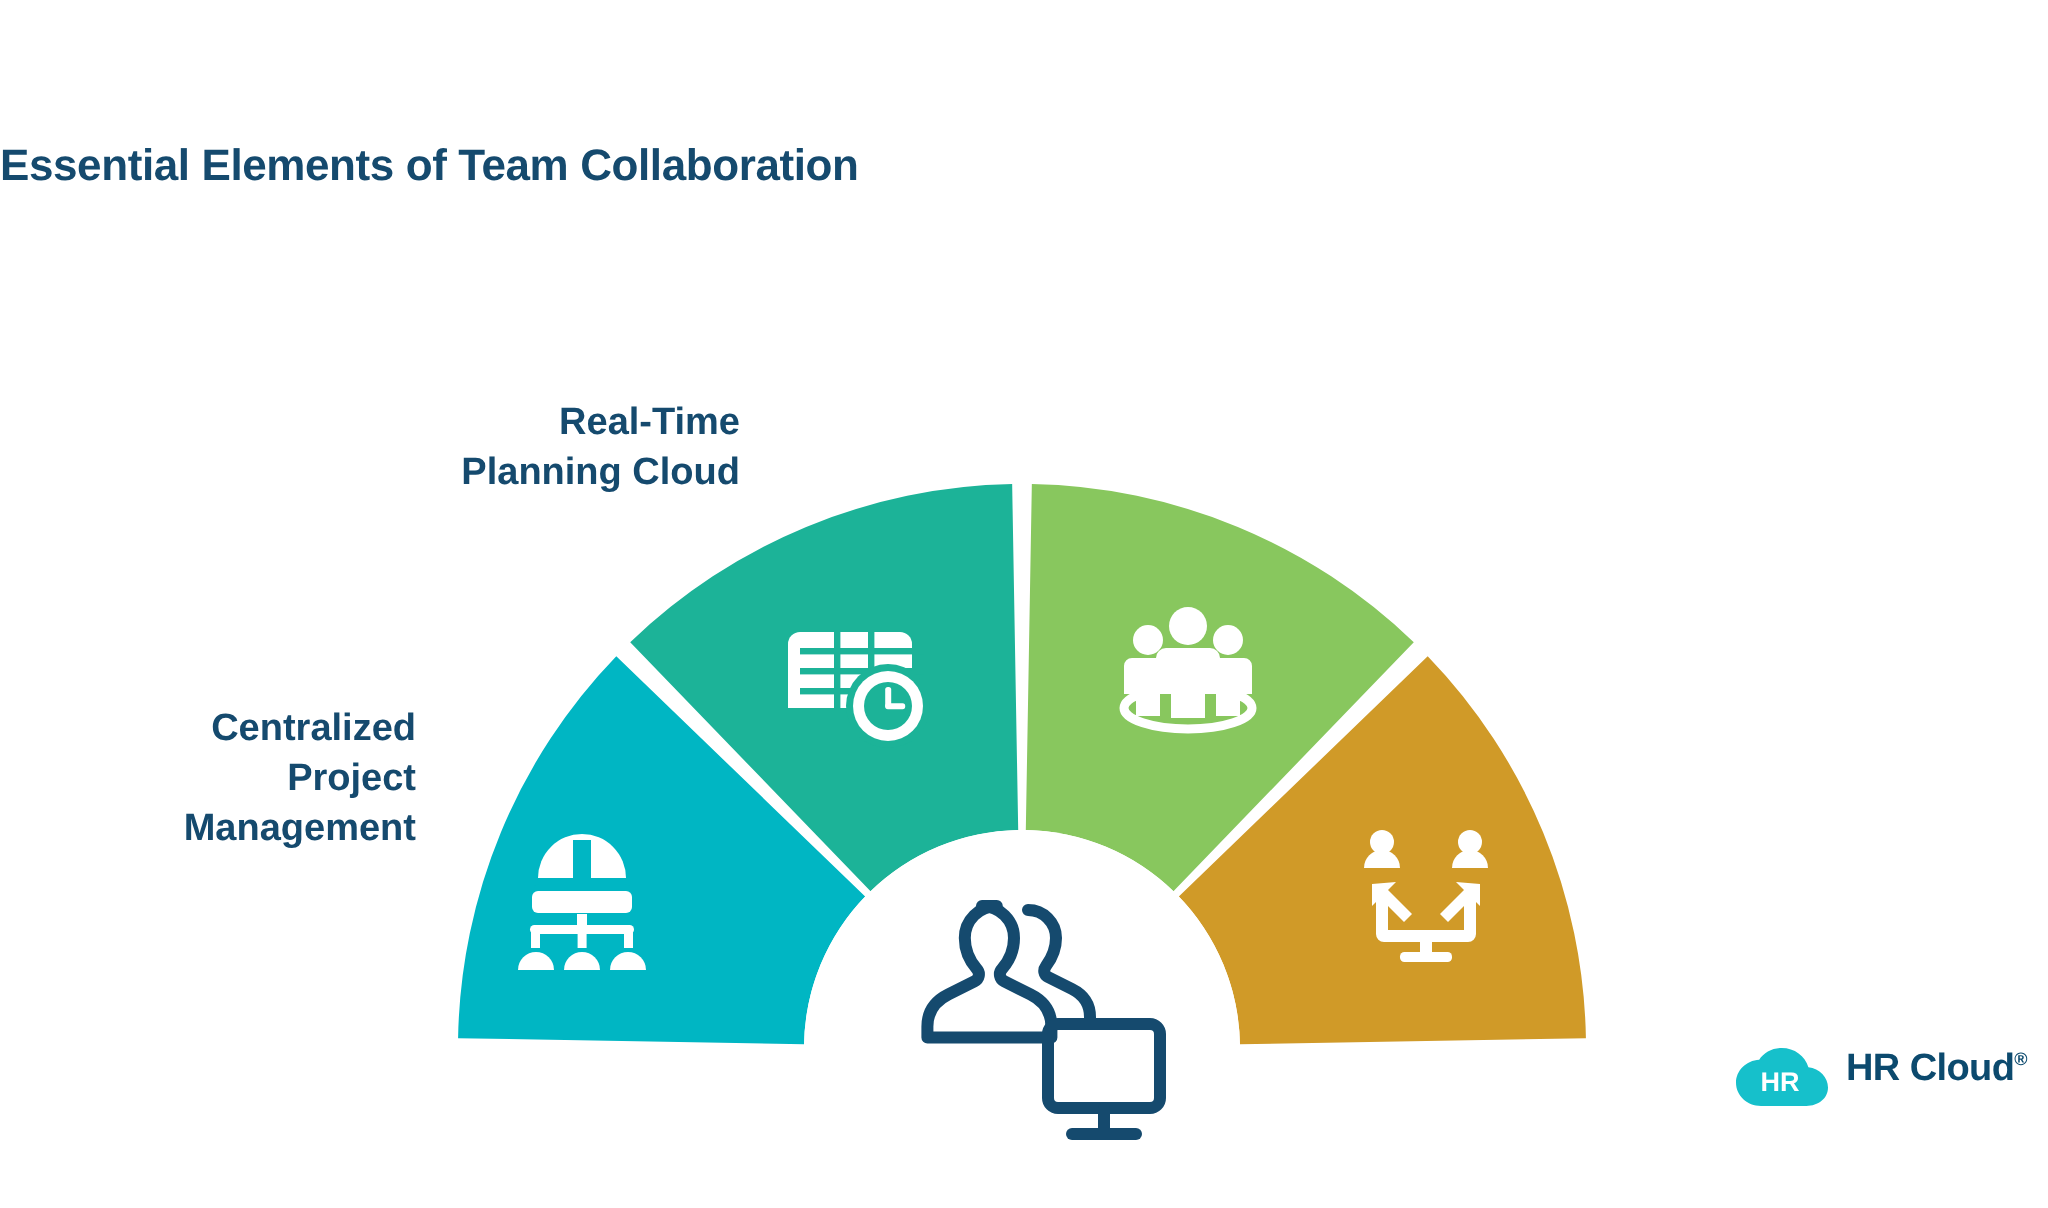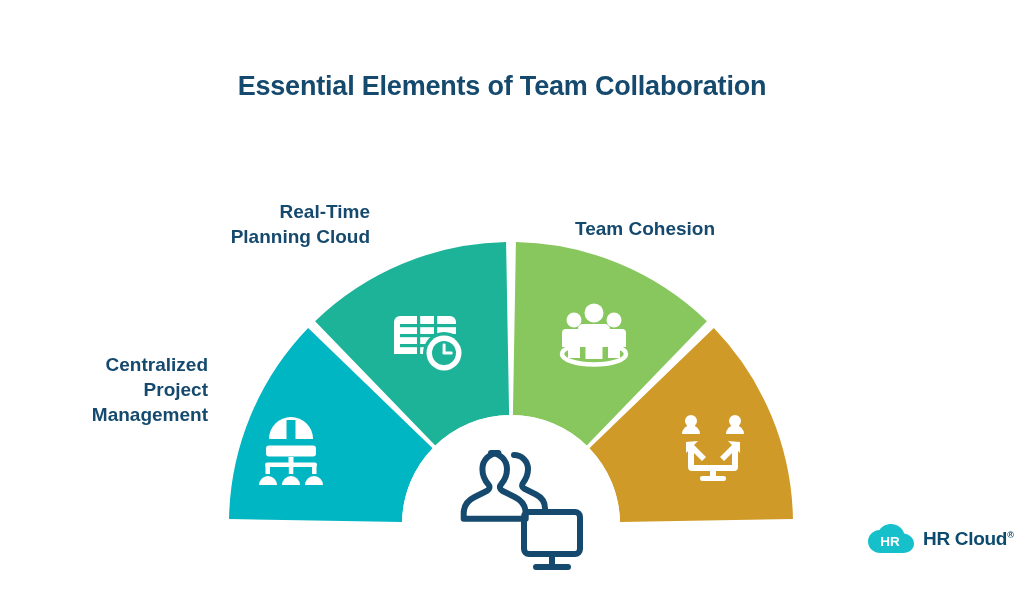--- a/index.html
+++ b/index.html
@@ -21,22 +21,22 @@
     height: 604px;
     background: #ffffff;
   }
 
   
   .title {
     position: absolute;
     left: 0;
     top: 70px;
     width: 1004px;
-    text-align: center;
-    font-size: 27px;
+    text-align: left;
+    font-size: 22px;
     font-weight: bold;
     color: #154A6E;
     letter-spacing: -0.2px;
     line-height: 1.2;
   }
 
   
   #donut-svg {
     position: absolute;
     left: 0;
@@ -81,21 +81,21 @@
     top: 384px;
     width: 210px;
   }
 
   
   #logo {
     position: absolute;
     left: 868px;
     top: 524px;
     display: flex;
-    align-items: center;
+    align-items: flex-start;
     gap: 9px;
   }
   #logo .cloud-mark {
     position: relative;
     width: 46px;
     height: 30px;
   }
   #logo .logo-wordmark {
     font-size: 19px;
     font-weight: bold;
@@ -213,21 +213,20 @@
     </g>
   </svg>
 
   <div id="label-centralized-project-management" class="seg-label label-left">Centralized
 Project
 Management</div>
 
   <div id="label-real-time-planning-tools" class="seg-label label-left">Real-Time
 Planning Cloud</div>
 
-  <div id="label-team-cohesion" class="seg-label label-right">Team Cohesion</div>
 
 
   <div id="logo">
     <div class="cloud-mark">
       <svg viewBox="0 0 46 30" width="46" height="30">
         <path id="cloud-shape" d="M 12.5,29 C 5.6,29 0,23.8 0,17.4 C 0,11.3 5.1,6.3 11.6,5.9 C 13.9,2.3 18.1,0 22.9,0
                  C 29.2,0 34.6,4 36.2,9.6 C 41.8,10.3 46,14.6 46,19.8 C 46,25.3 41.1,29 35.2,29 Z" fill="#16C0CB"></path>
         <text x="22" y="21.5" text-anchor="middle" font-family="Liberation Sans, sans-serif" font-size="13.5" font-weight="bold" fill="#ffffff">HR</text>
       </svg>
     </div>

